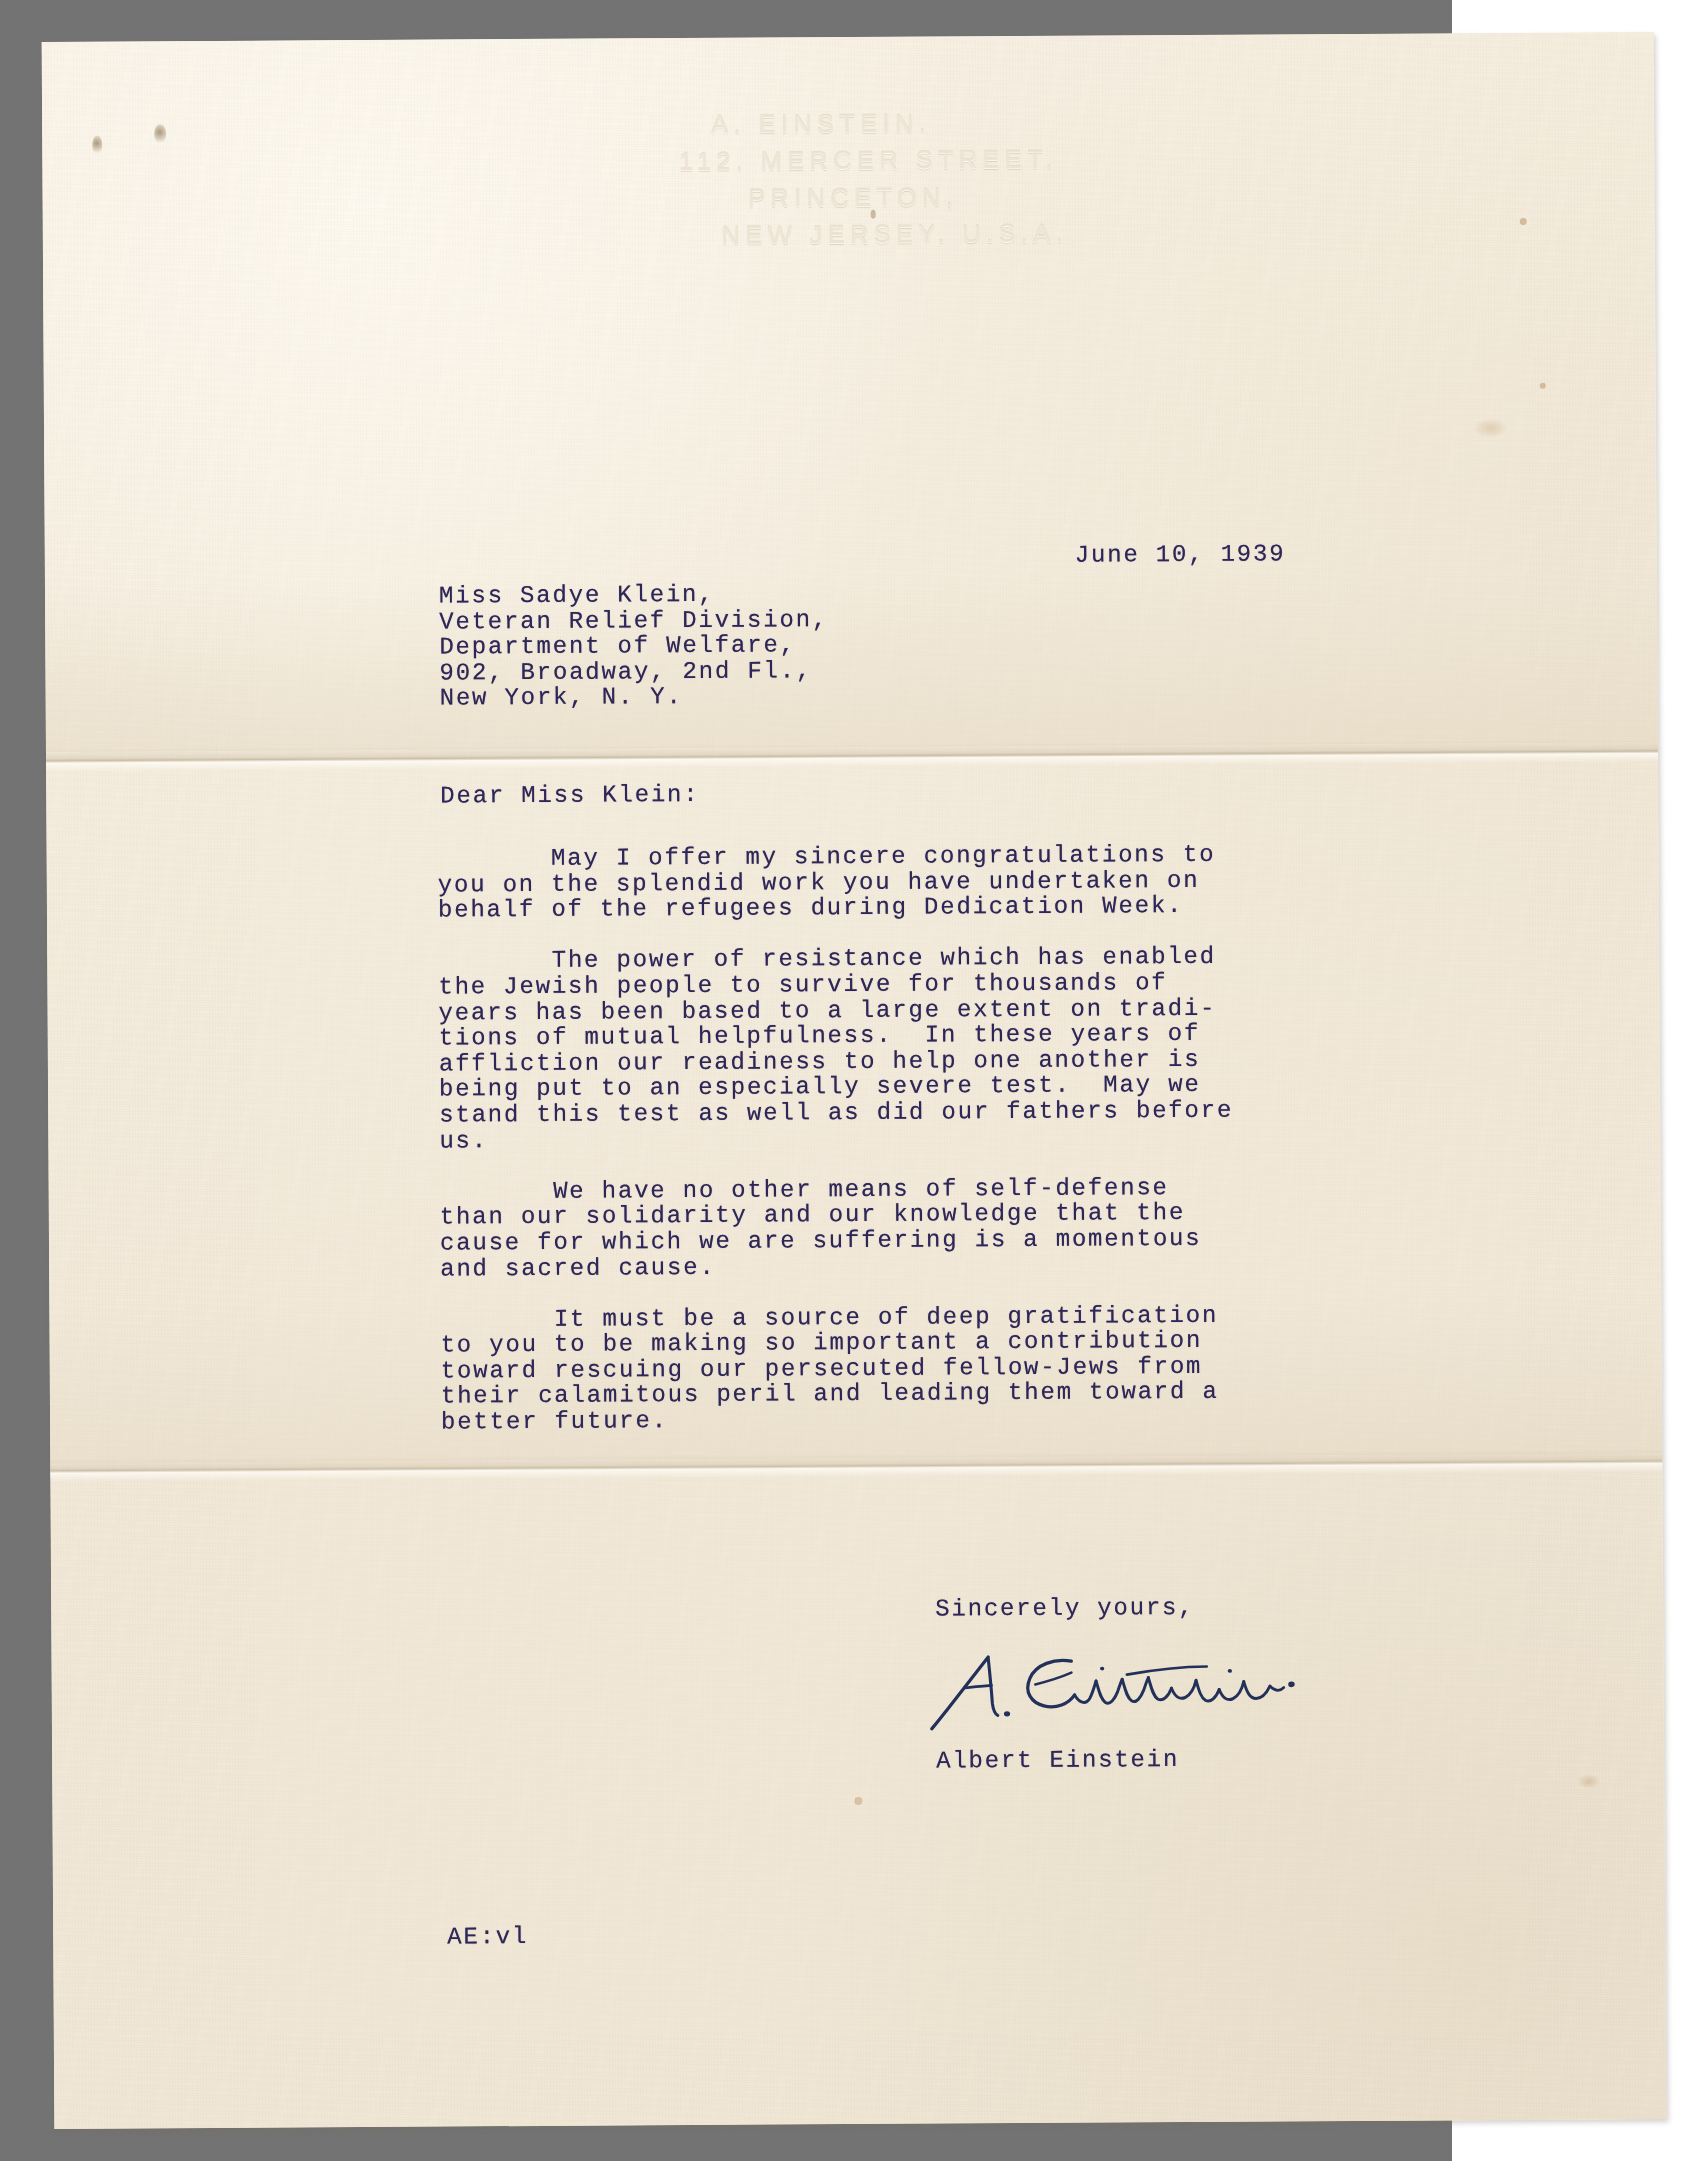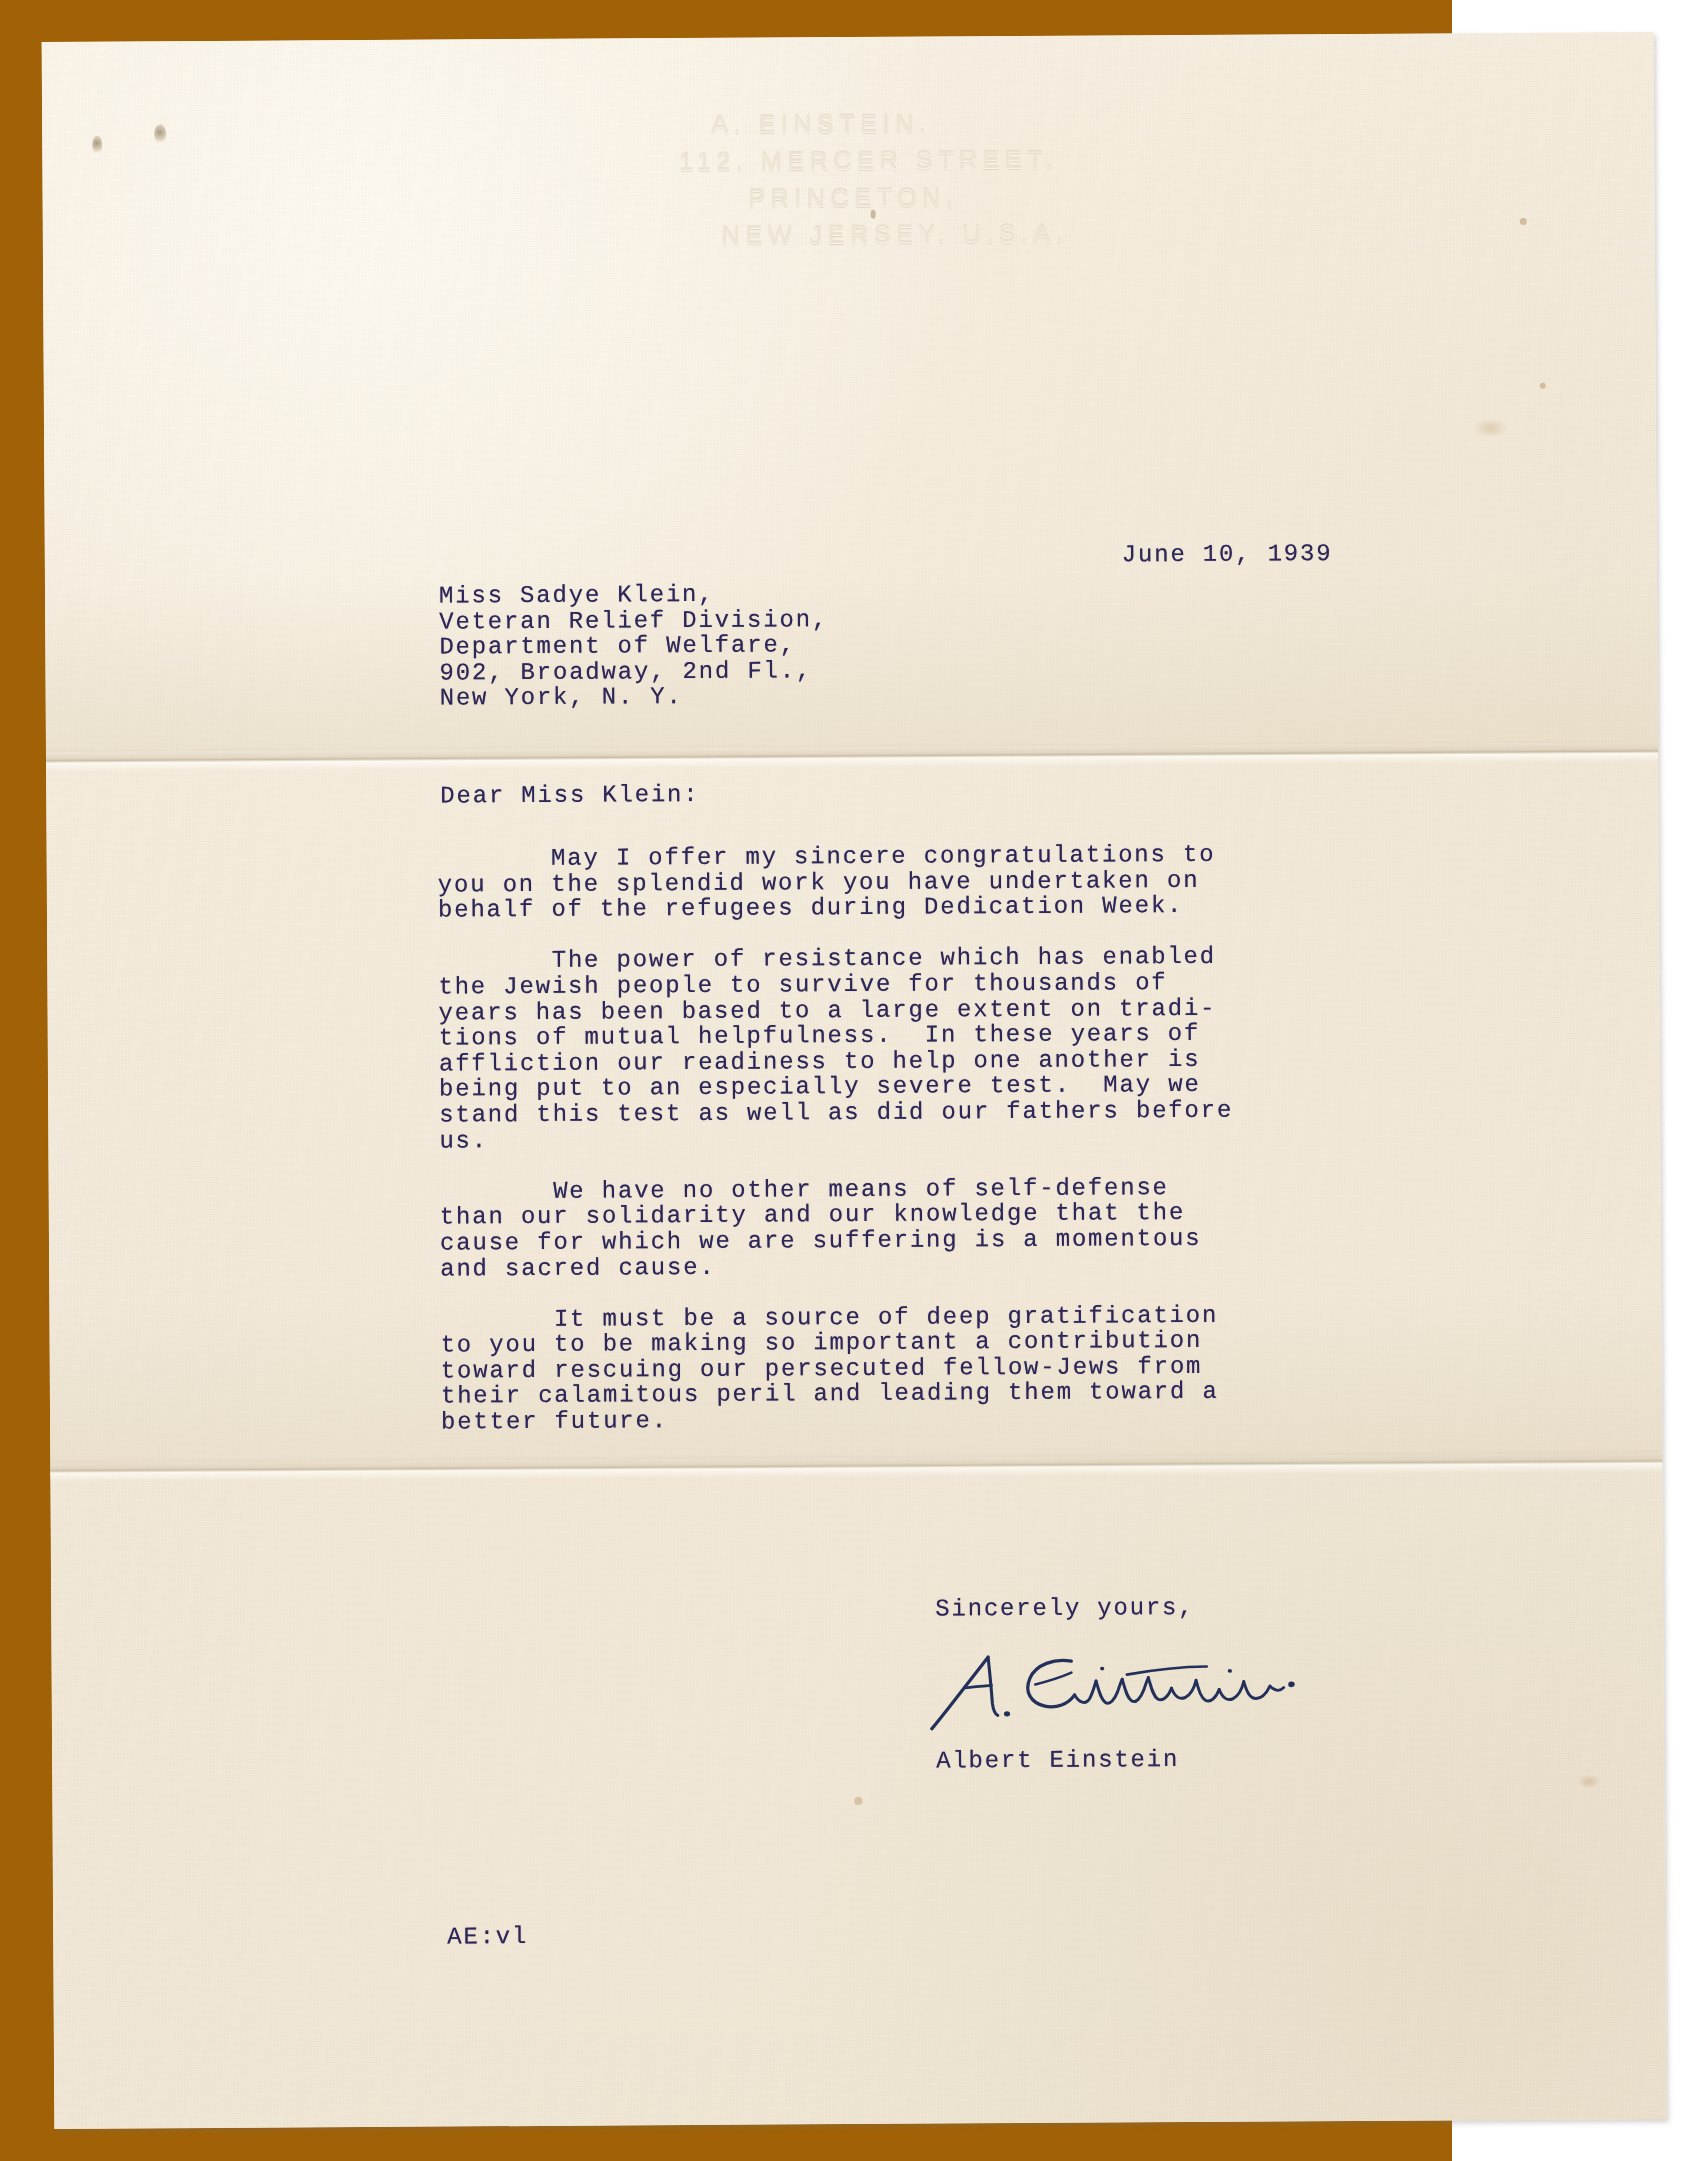--- a/index.html
+++ b/index.html
@@ -11,21 +11,21 @@
     width: 1703px;
     height: 2161px;
     overflow: hidden;
     font-family: "Liberation Mono", "DejaVu Sans Mono", monospace;
   }
 
   #scan {
     position: relative;
     width: 1452px;
     height: 2161px;
-    background: #a16207;
+    background: #737373;
   }
 
   
   #sheet {
     position: absolute;
     left: 48px;
     top: 37px;
     width: 1612px;
     height: 2087px;
     background: #f4ecdd;
@@ -120,21 +120,21 @@
     position: absolute;
     color: #2d2657;
     font-family: "Liberation Mono", "DejaVu Sans Mono", monospace;
     font-size: 24px;
     letter-spacing: 1.8px;
     line-height: 25.6px;
     white-space: pre;
     text-shadow: 0 0 0.8px rgba(45,38,87,0.55);
   }
 
-  #date-line      { left: 1077px; top: 507px; }
+  #date-line      { left: 1030px; top: 507px; }
   #address-block  { left: 394px;  top: 544px; }
   #salutation     { left: 394px;  top: 744px; }
   #body-block     { left: 391px;  top: 807px; }
   #closing        { left: 884px; top: 1560px; }
   #signer-name    { left: 884px; top: 1712px; }
   #reference      { left: 394px;  top: 1885px; }
 
   
   #signature {
     position: absolute;

